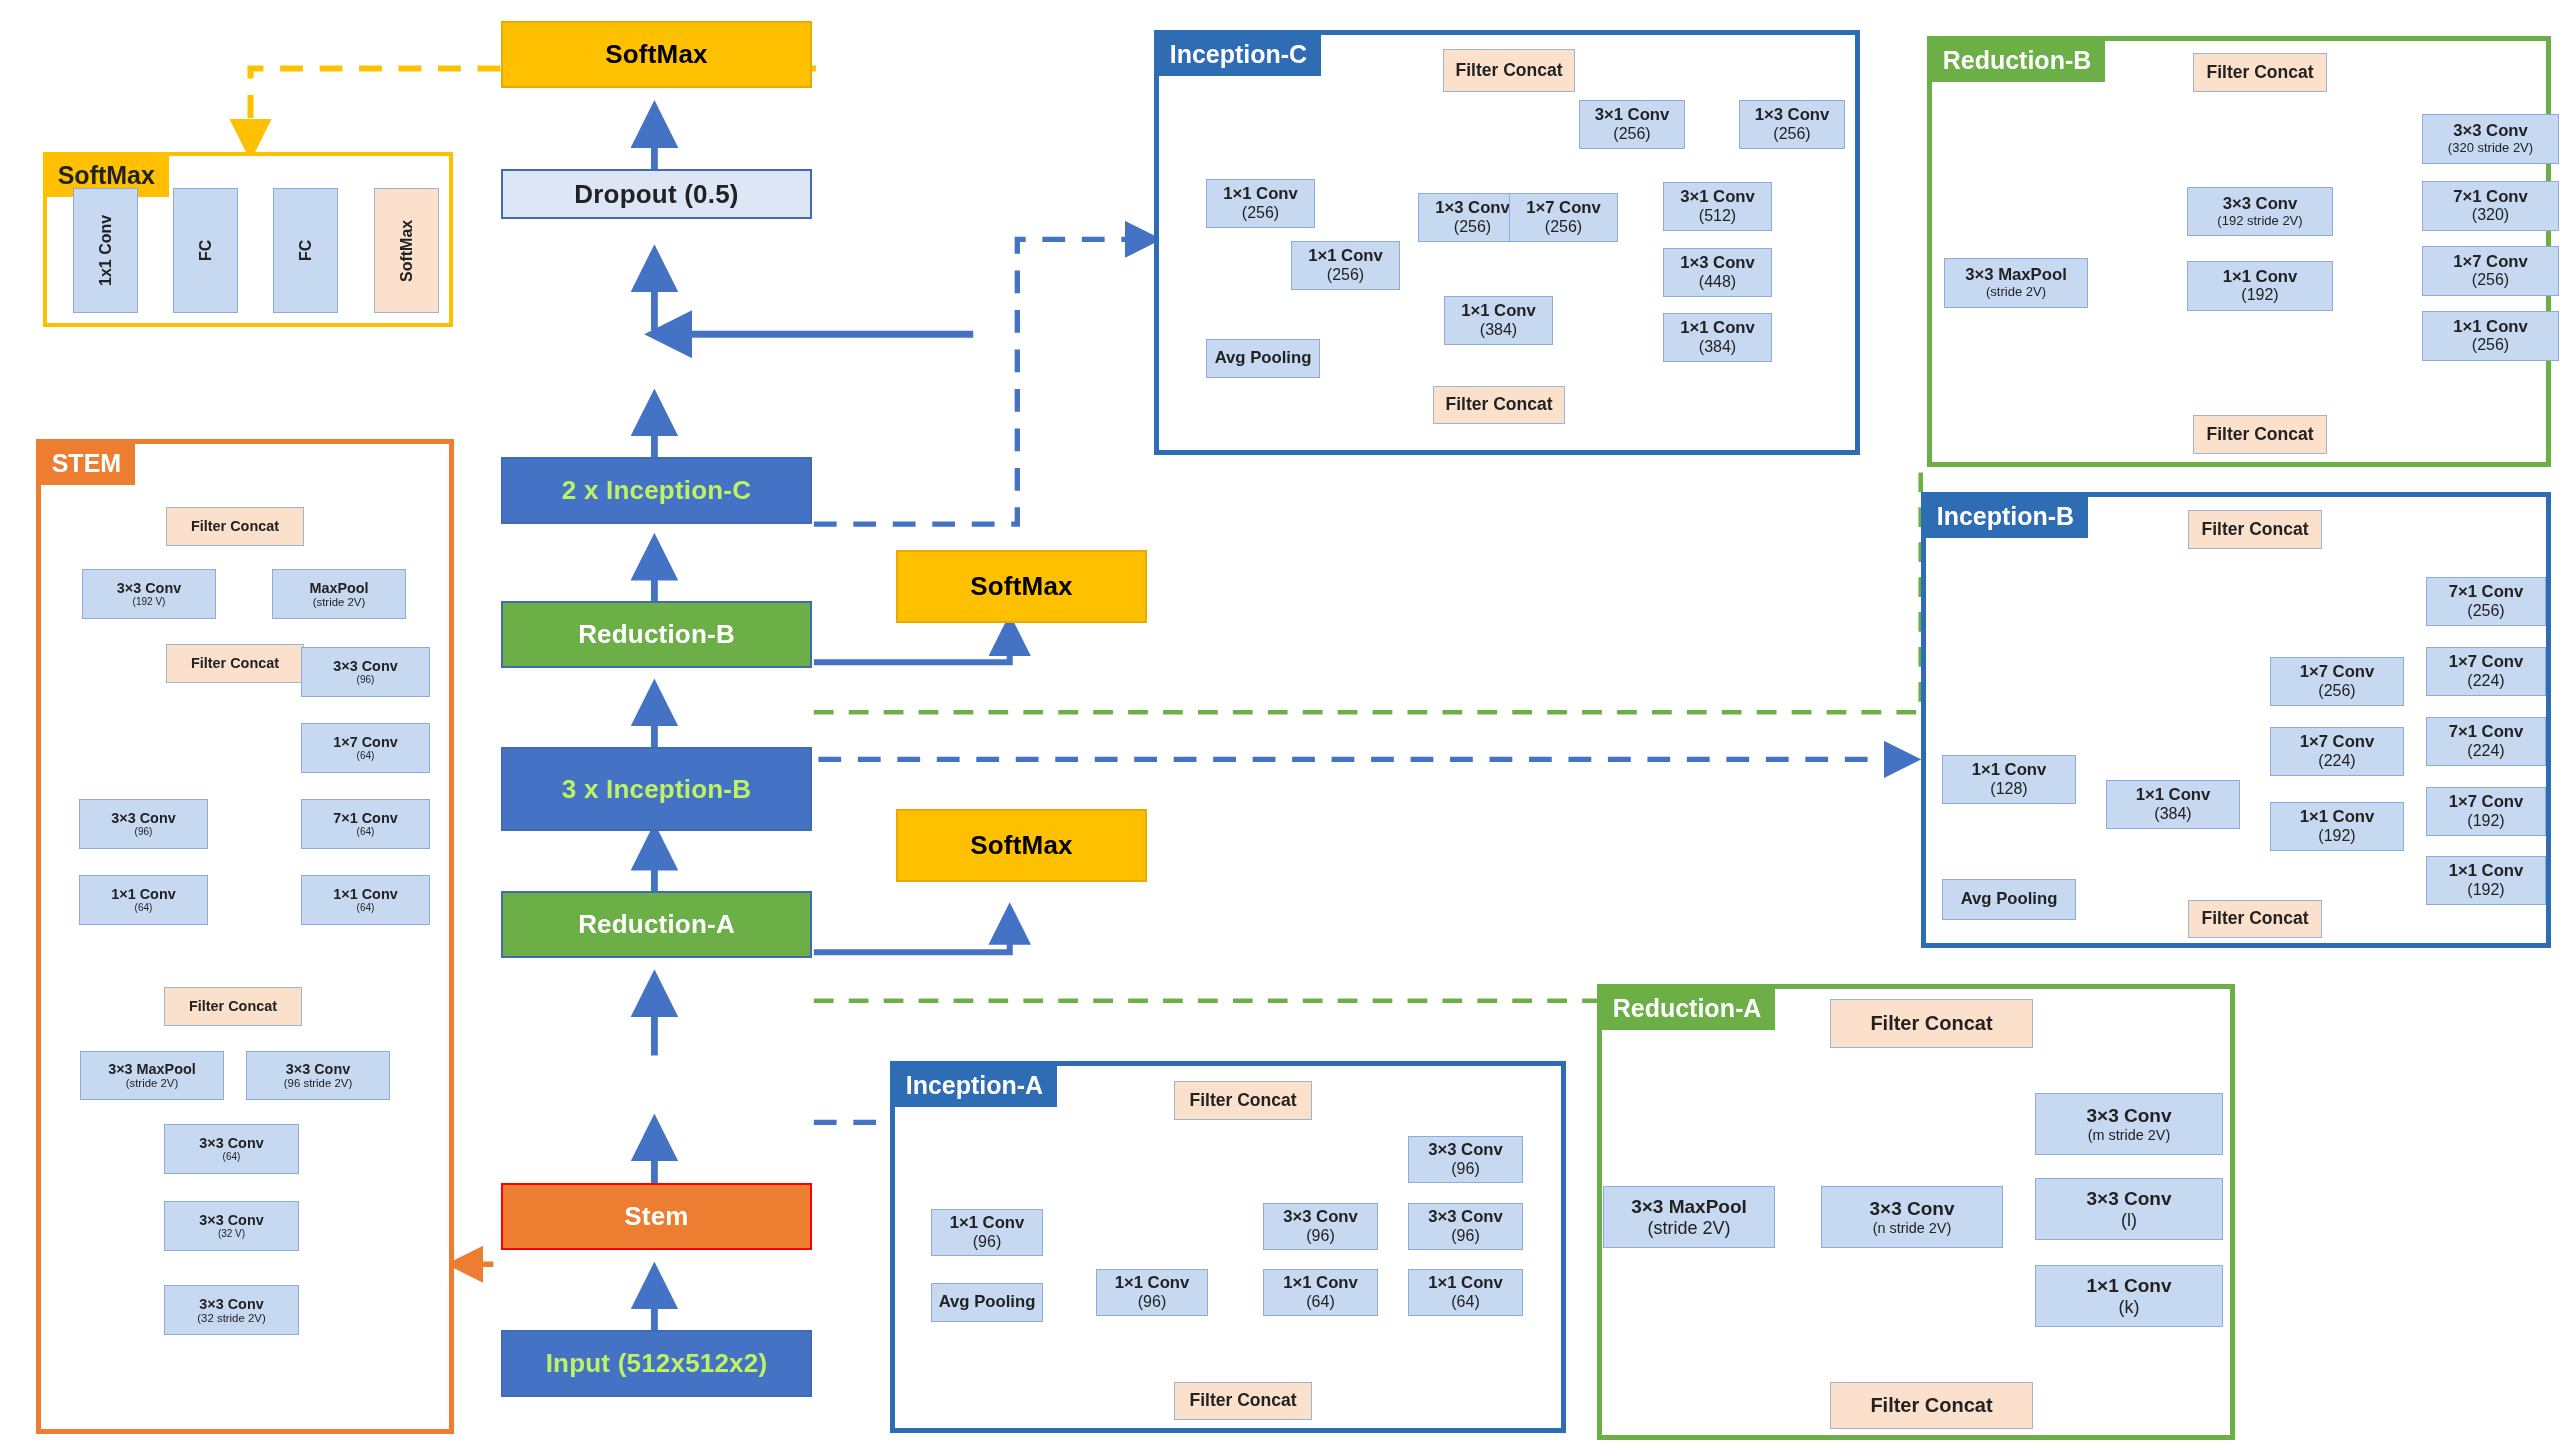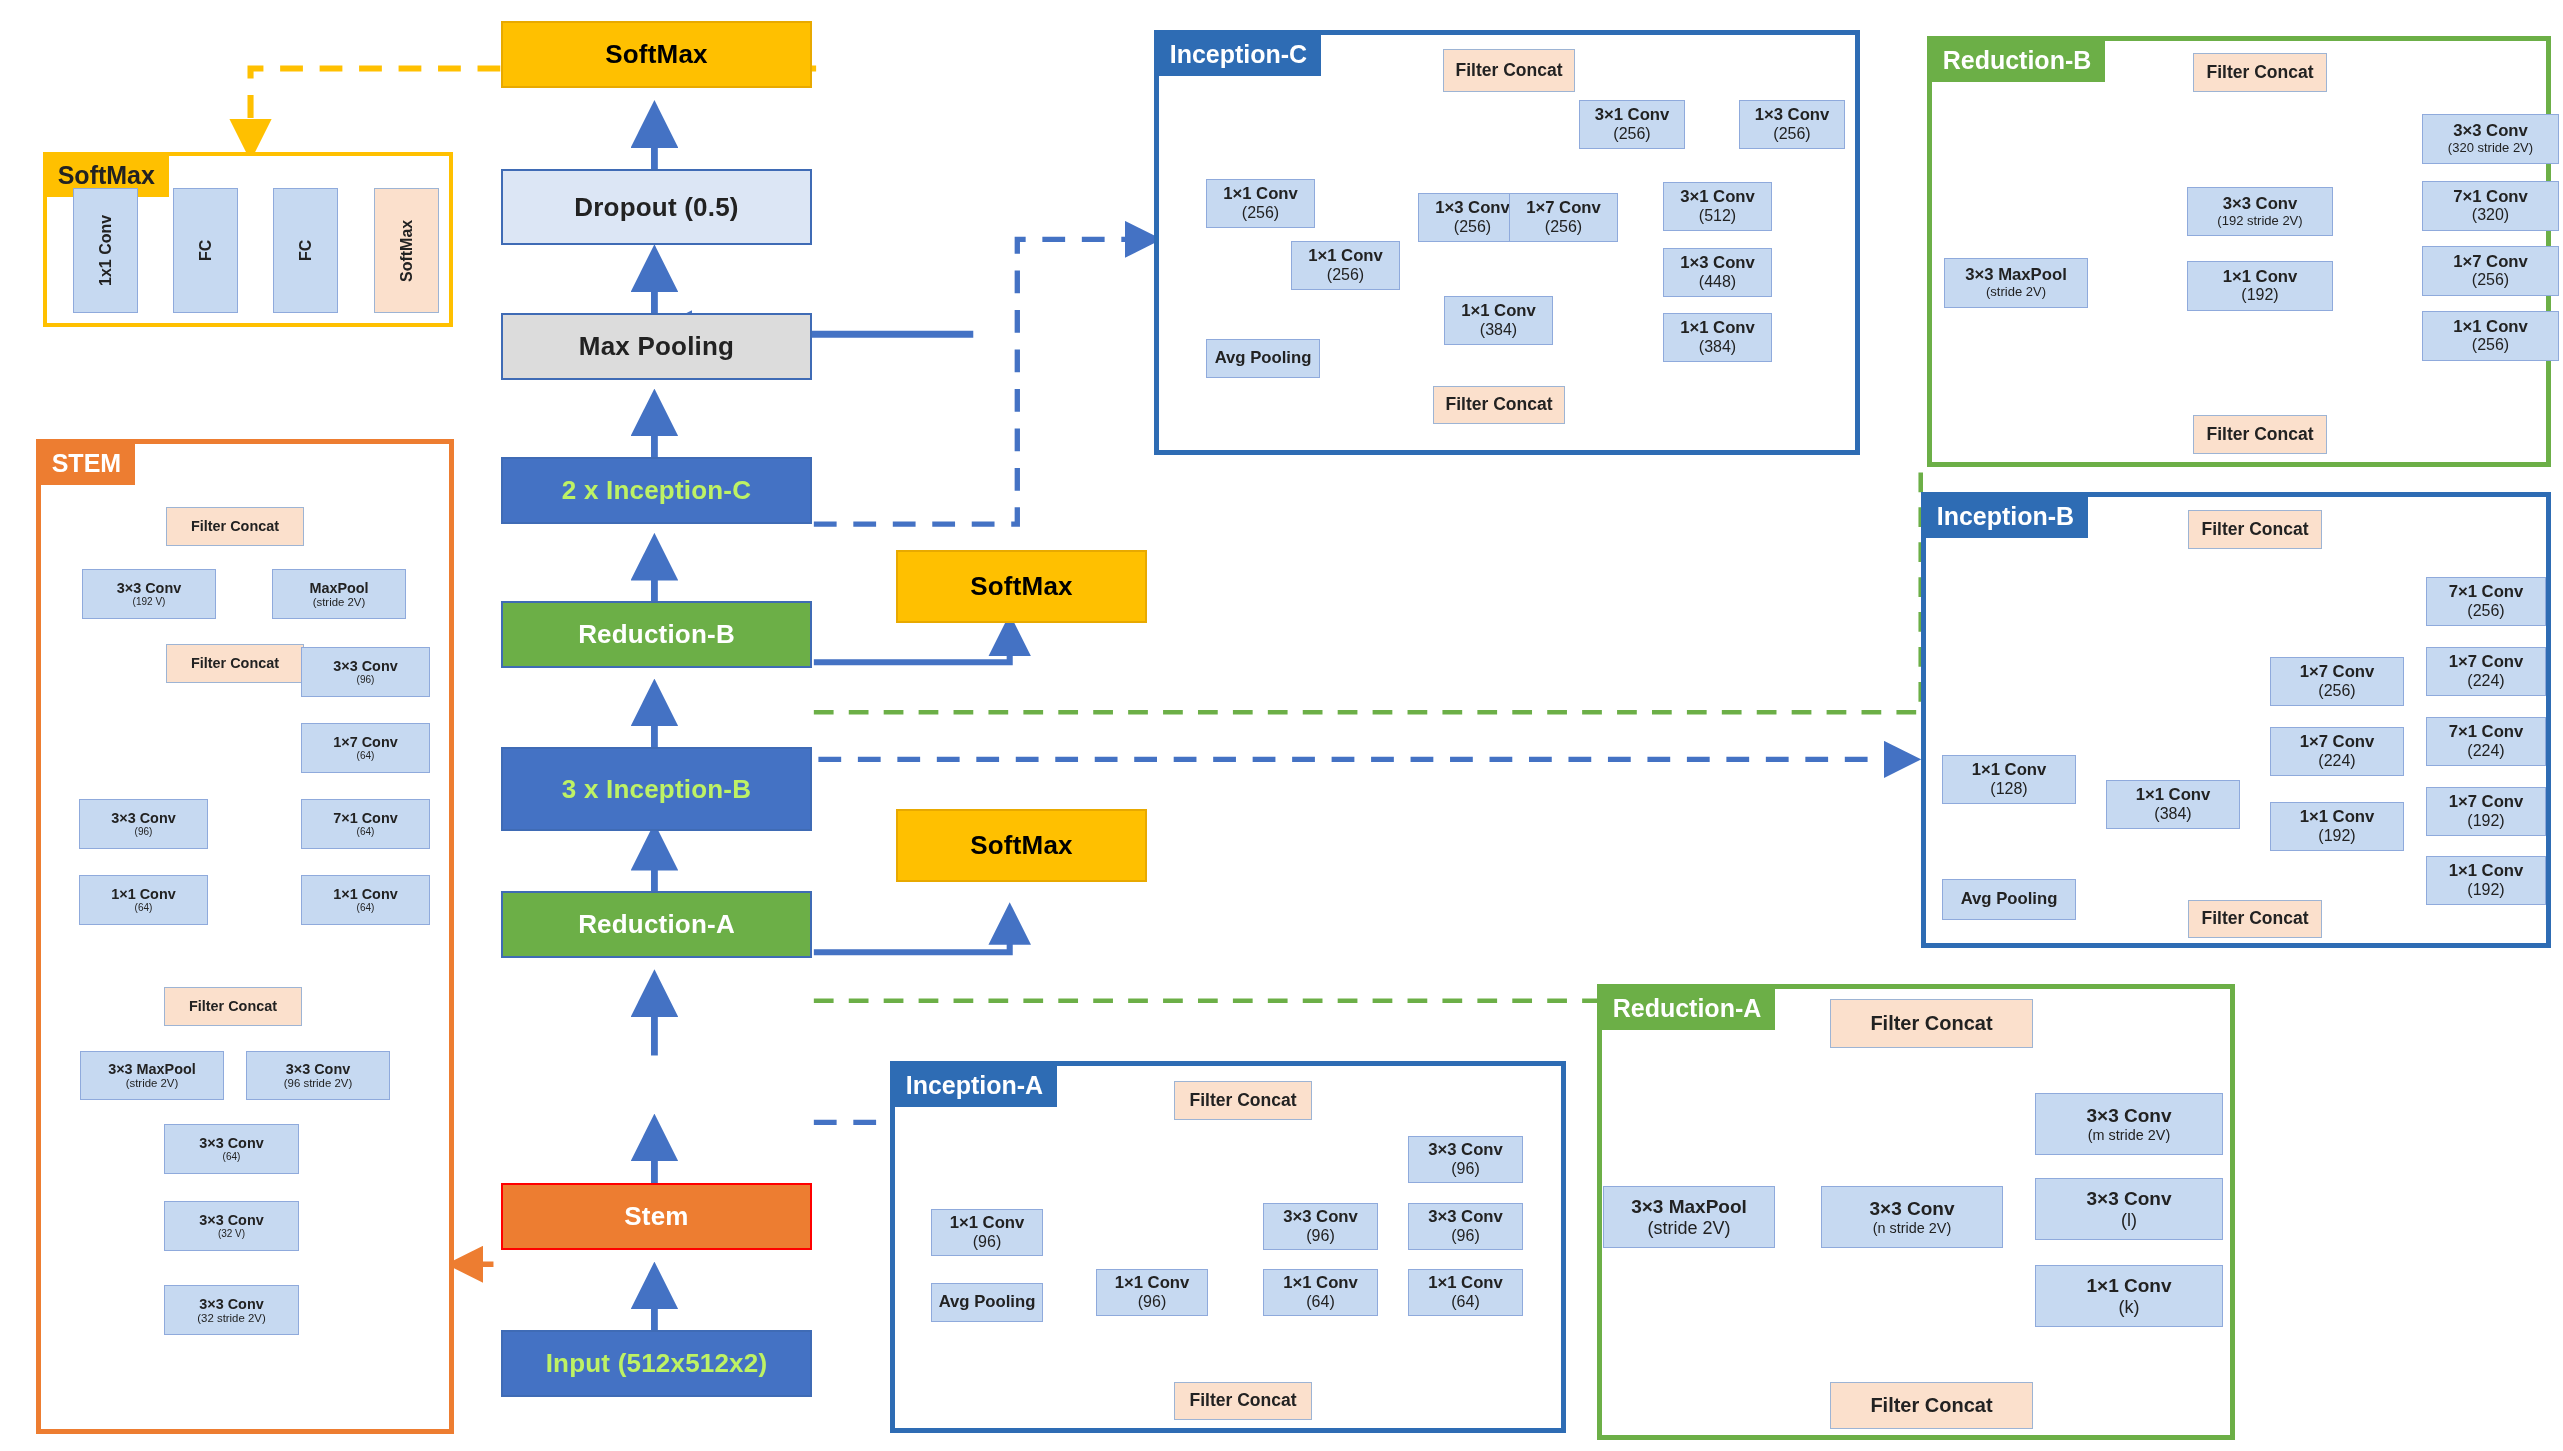--- a/index.html
+++ b/index.html
@@ -239,22 +239,21 @@
       <line x1="3280" y1="465" x2="3280" y2="412"></line>
       <line x1="3280" y1="378" x2="3280" y2="325"></line>
       <line x1="3280" y1="292" x2="3280" y2="240"></line>
       <line x1="2655" y1="430" x2="2955" y2="122"></line>
       <line x1="2975" y1="372" x2="2968" y2="122"></line>
       <line x1="3280" y1="205" x2="2990" y2="118"></line>
     </g>
   </svg>
 
   <div class="abs spine gold" style="left:501px;top:21px;width:311px;height:67px;">SoftMax</div>
-  <div class="abs spine lightblue" style="left:501px;top:169px;width:311px;height:76px;">Dropout (0.5)</div>
-  <div class="abs spine grey" style="left:501px;top:313px;width:311px;height:67px;">Max Pooling</div>
+  <div class="abs spine lightblue" style="left:501px;top:169px;width:311px;height:50px;">Dropout (0.5)</div>
   <div class="abs spine blue" style="left:501px;top:457px;width:311px;height:67px;">2 x Inception-C</div>
   <div class="abs spine green" style="left:501px;top:601px;width:311px;height:67px;">Reduction-B</div>
   <div class="abs spine blue" style="left:501px;top:747px;width:311px;height:84px;">3 x Inception-B</div>
   <div class="abs spine green" style="left:501px;top:891px;width:311px;height:67px;">Reduction-A</div>
   <div class="abs spine orange" style="left:501px;top:1183px;width:311px;height:67px;">Stem</div>
   <div class="abs spine blue" style="left:501px;top:1330px;width:311px;height:67px;">Input (512x512x2)</div>
 
   <div class="abs spine gold" style="left:896px;top:550px;width:251px;height:73px;">SoftMax</div>
   <div class="abs spine gold" style="left:896px;top:809px;width:251px;height:73px;">SoftMax</div>
 

